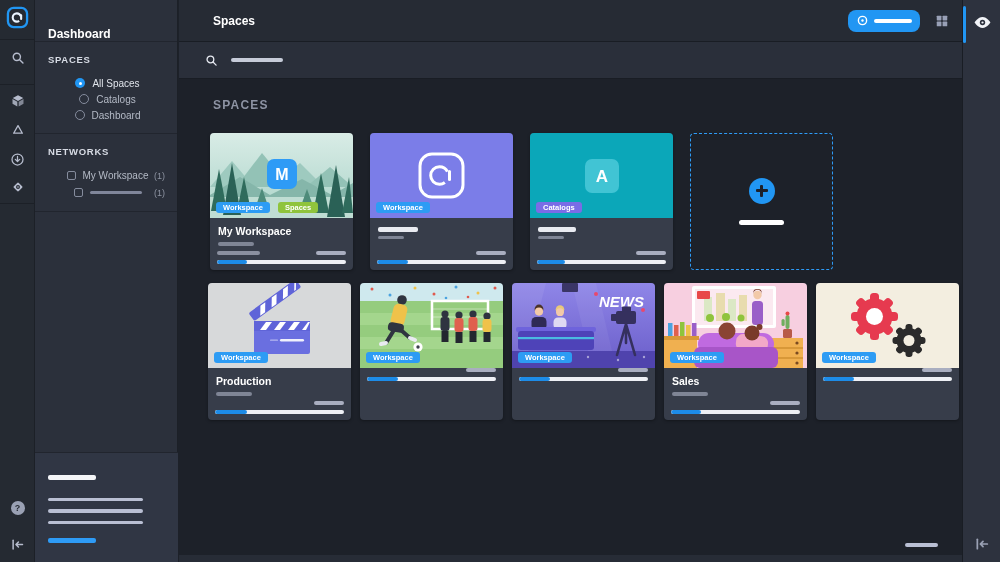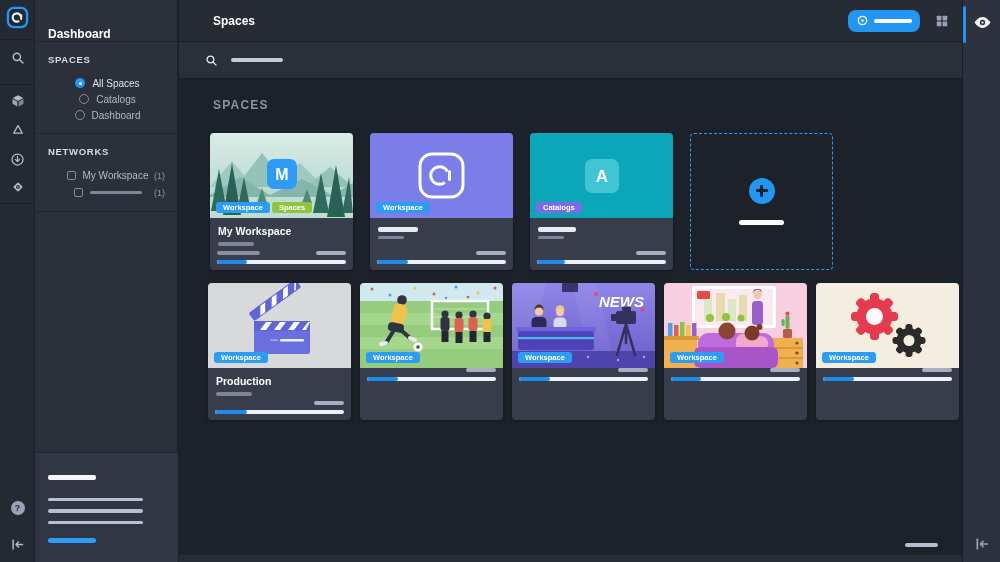--- a/index.html
+++ b/index.html
@@ -48,21 +48,21 @@
   .search-line { width:52px; height:4px; background:#c6cbd8; border-radius:2px; }
   .section-heading { color:#8d93a3; font-size:12px; font-weight:bold; letter-spacing:1.2px; margin:19px 0 0 34px; }
 
   
   .cards-row { display:flex; margin-left:31px; }
   .cards-row.r1 { gap:17px; margin-top:21px; }
   .cards-row.r2 { gap:9px; margin-top:13px; margin-left:29px; }
   .card { width:143px; height:137px; background:#373d4a; border-radius:4px; cursor:pointer; box-shadow:0 1px 3px rgba(0,0,0,.35); display:flex; flex-direction:column; }
   .card-img { position:relative; height:85px; border-radius:4px 4px 0 0; overflow:hidden; flex:none; }
   .card-img svg { display:block; }
-  .badges { position:absolute; left:6px; bottom:5px; display:flex; gap:2px; }
+  .badges { position:absolute; left:6px; bottom:5px; display:flex; gap:8px; }
   .badge { height:11px; padding:0 7px; border-radius:3px; color:#fff; font-size:7.5px; font-weight:bold; display:flex; align-items:center; }
   .badge.workspace { background:#2d9cf4; }
   .badge.owner { background:#8fc43c; }
   .badge.catalog { background:#7a6ce6; }
   .card-body { padding:7px 8px 0 8px; flex:1; }
   .card-title { color:#ffffff; font-size:10.5px; font-weight:bold; }
   .card-body .rline { margin-top:5px; }
   .rline.t-grey { background:#7f8595; height:3.5px; width:36px; }
   .rline.t-white { background:#e9ebf1; height:4.5px; width:40px; }
   .rline.t-grey2 { background:#7f8595; height:3.5px; width:26px; margin-top:4px; }
@@ -514,20 +514,24 @@
             <rect x="72" y="52" width="32" height="17" rx="7" fill="#f2a8c8" transform="rotate(7 88 60)"></rect>
             <circle cx="63" cy="48" r="8.5" fill="#8a4434"></circle>
             <circle cx="88" cy="50" r="7.5" fill="#7a3b2a"></circle>
             <circle cx="95.5" cy="44" r="3" fill="#7a3b2a"></circle>
             <rect x="30" y="64" width="84" height="21" rx="6" fill="#a855c8"></rect>
           </svg>
           <div class="badges">
             <span class="badge workspace">Workspace</span>
           </div>
         </div>
+        <div class="card-body">
+          <div class="card-title">Sales</div>
+          <div class="rline t-grey"></div>
+        </div>
         <div class="card-footer">
           <div class="foot-lines">
               <span class="rline f-right"></span>
             </div>
           <div class="progress">
               <div class="progress-fill" style="width: 23%;"></div>
             </div>
         </div>
       </div>
 

